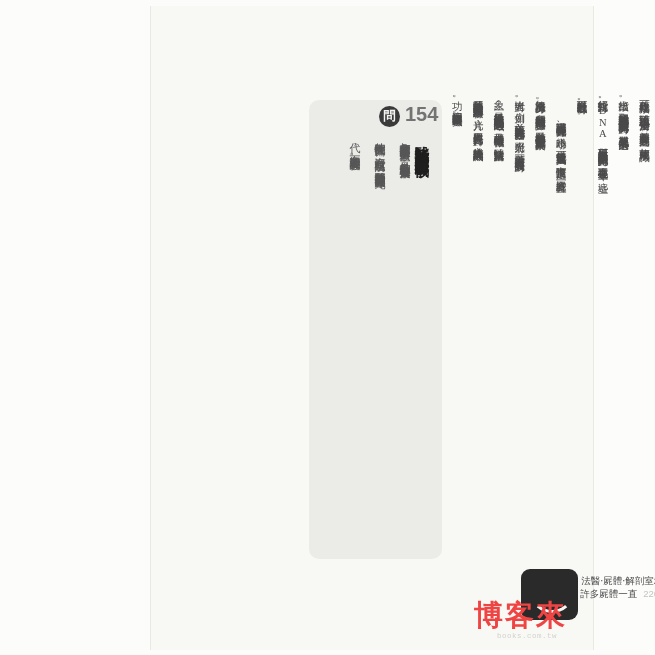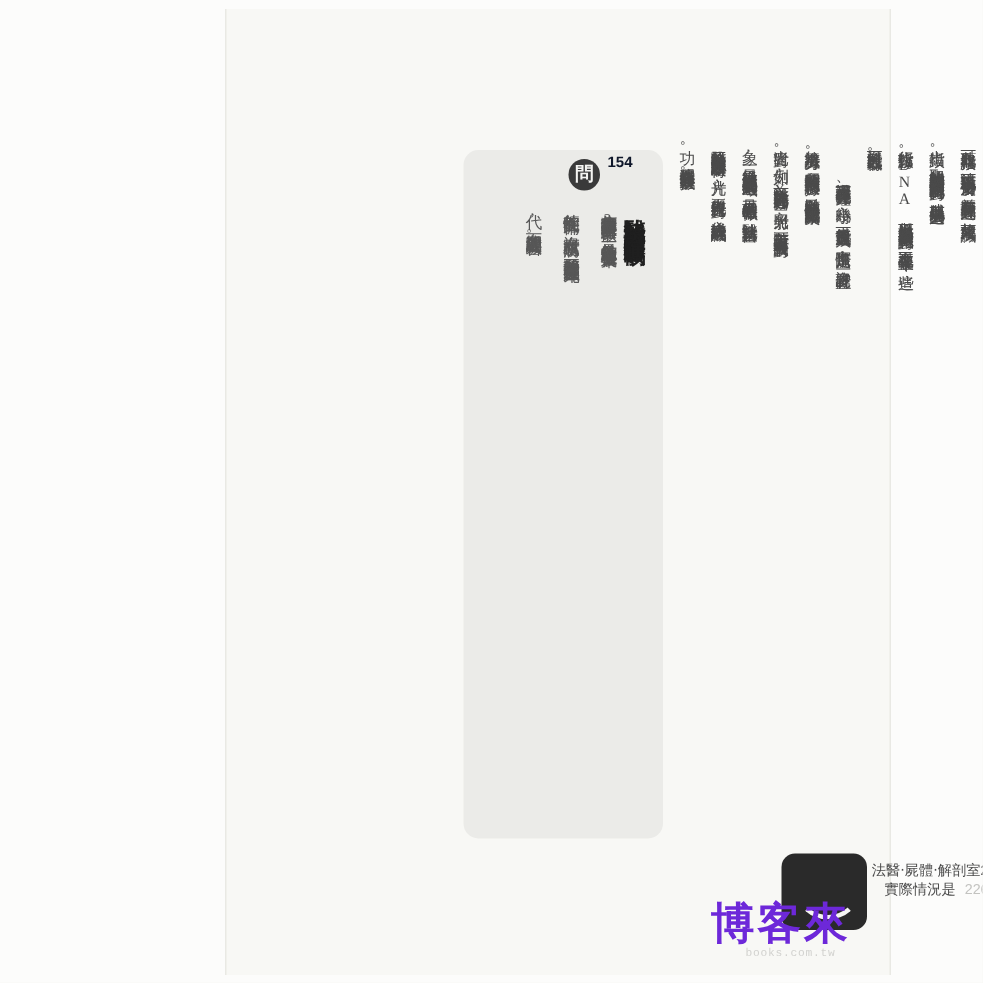--- a/index.html
+++ b/index.html
@@ -28,21 +28,21 @@
     background:#ebebe8;border-radius:10px;
   }
   .q-marker{
     position:absolute;left:70px;top:6px;width:21px;height:21px;
     background:#3a3a3a;border-radius:50%;
     color:#f4f4f2;font-size:12.5px;line-height:21px;text-align:center;
     font-weight:bold;
   }
   .q-num{
     position:absolute;left:96px;top:3px;
-    font-size:10px;font-weight:bold;color:#0f172a;
+    font-size:20px;font-weight:bold;color:#737373;
     font-family:"Liberation Sans","DejaVu Sans",sans-serif;
     text-align:center;
   }
   .q-title{
     position:absolute;left:103px;top:34px;height:400px;
     writing-mode:vertical-rl;text-orientation:upright;
     font-size:14.5px;font-weight:bold;letter-spacing:1.1px;
     color:#1f1f1f;white-space:nowrap;
   }
   .q-text{
@@ -64,21 +64,21 @@
     position:absolute;left:521px;top:569px;width:57px;height:51px;
     background:#2a2a2a;border-radius:9px;
   }
   .wm-smile{
     position:absolute;left:10px;top:6px;width:36px;height:32px;
     border:3px solid transparent;border-bottom:3px solid #f5f5f3;
     border-radius:50%;
   }
   .wm-text{
     position:absolute;left:474px;top:596px;
-    font-size:29px;font-weight:bold;letter-spacing:2px;color:#6d28d9;
+    font-size:29px;font-weight:bold;letter-spacing:2px;color:#ef4444;
     font-family:"Liberation Sans","DejaVu Sans",sans-serif;
   }
   .wm-site{
     position:absolute;left:497px;top:632px;
     font-size:7.5px;letter-spacing:.5px;color:#d2d2cf;
     font-family:Liberation Mono, monospace;
   }
 </style>
 </head>
 <body>
@@ -104,21 +104,21 @@
     <div class="q-title scan">法醫能夠分辨出古老骨骸和新鮮骨骸嗎?</div>
     <div class="q-text scan">
       <div class="col">專家如何分辨某骨骸具百年歷史而非新鮮骨骸?骨骸的身分為一名被祕密埋在某人後</div>
       <div class="col">院的年輕女性傭人,沒有棺材或防腐。我希望警方能夠研判這是發生在一八九〇年</div>
       <div class="col">代,而非近期遭謀殺的被害人。</div>
     </div>
   </div>
 
   <div class="footer">
     <div>法醫‧屍體‧解剖室2</div>
-    <div><span>實際情況是</span><span class="page-num">226</span></div>
+    <div><span>許多屍體一直</span><span class="page-num">226</span></div>
   </div>
 
 </div>
 
 <div class="wm-bag">
   <div class="wm-smile"></div>
 </div>
 <div class="wm-text">博客來</div>
 <div class="wm-site">books.com.tw</div>
 

